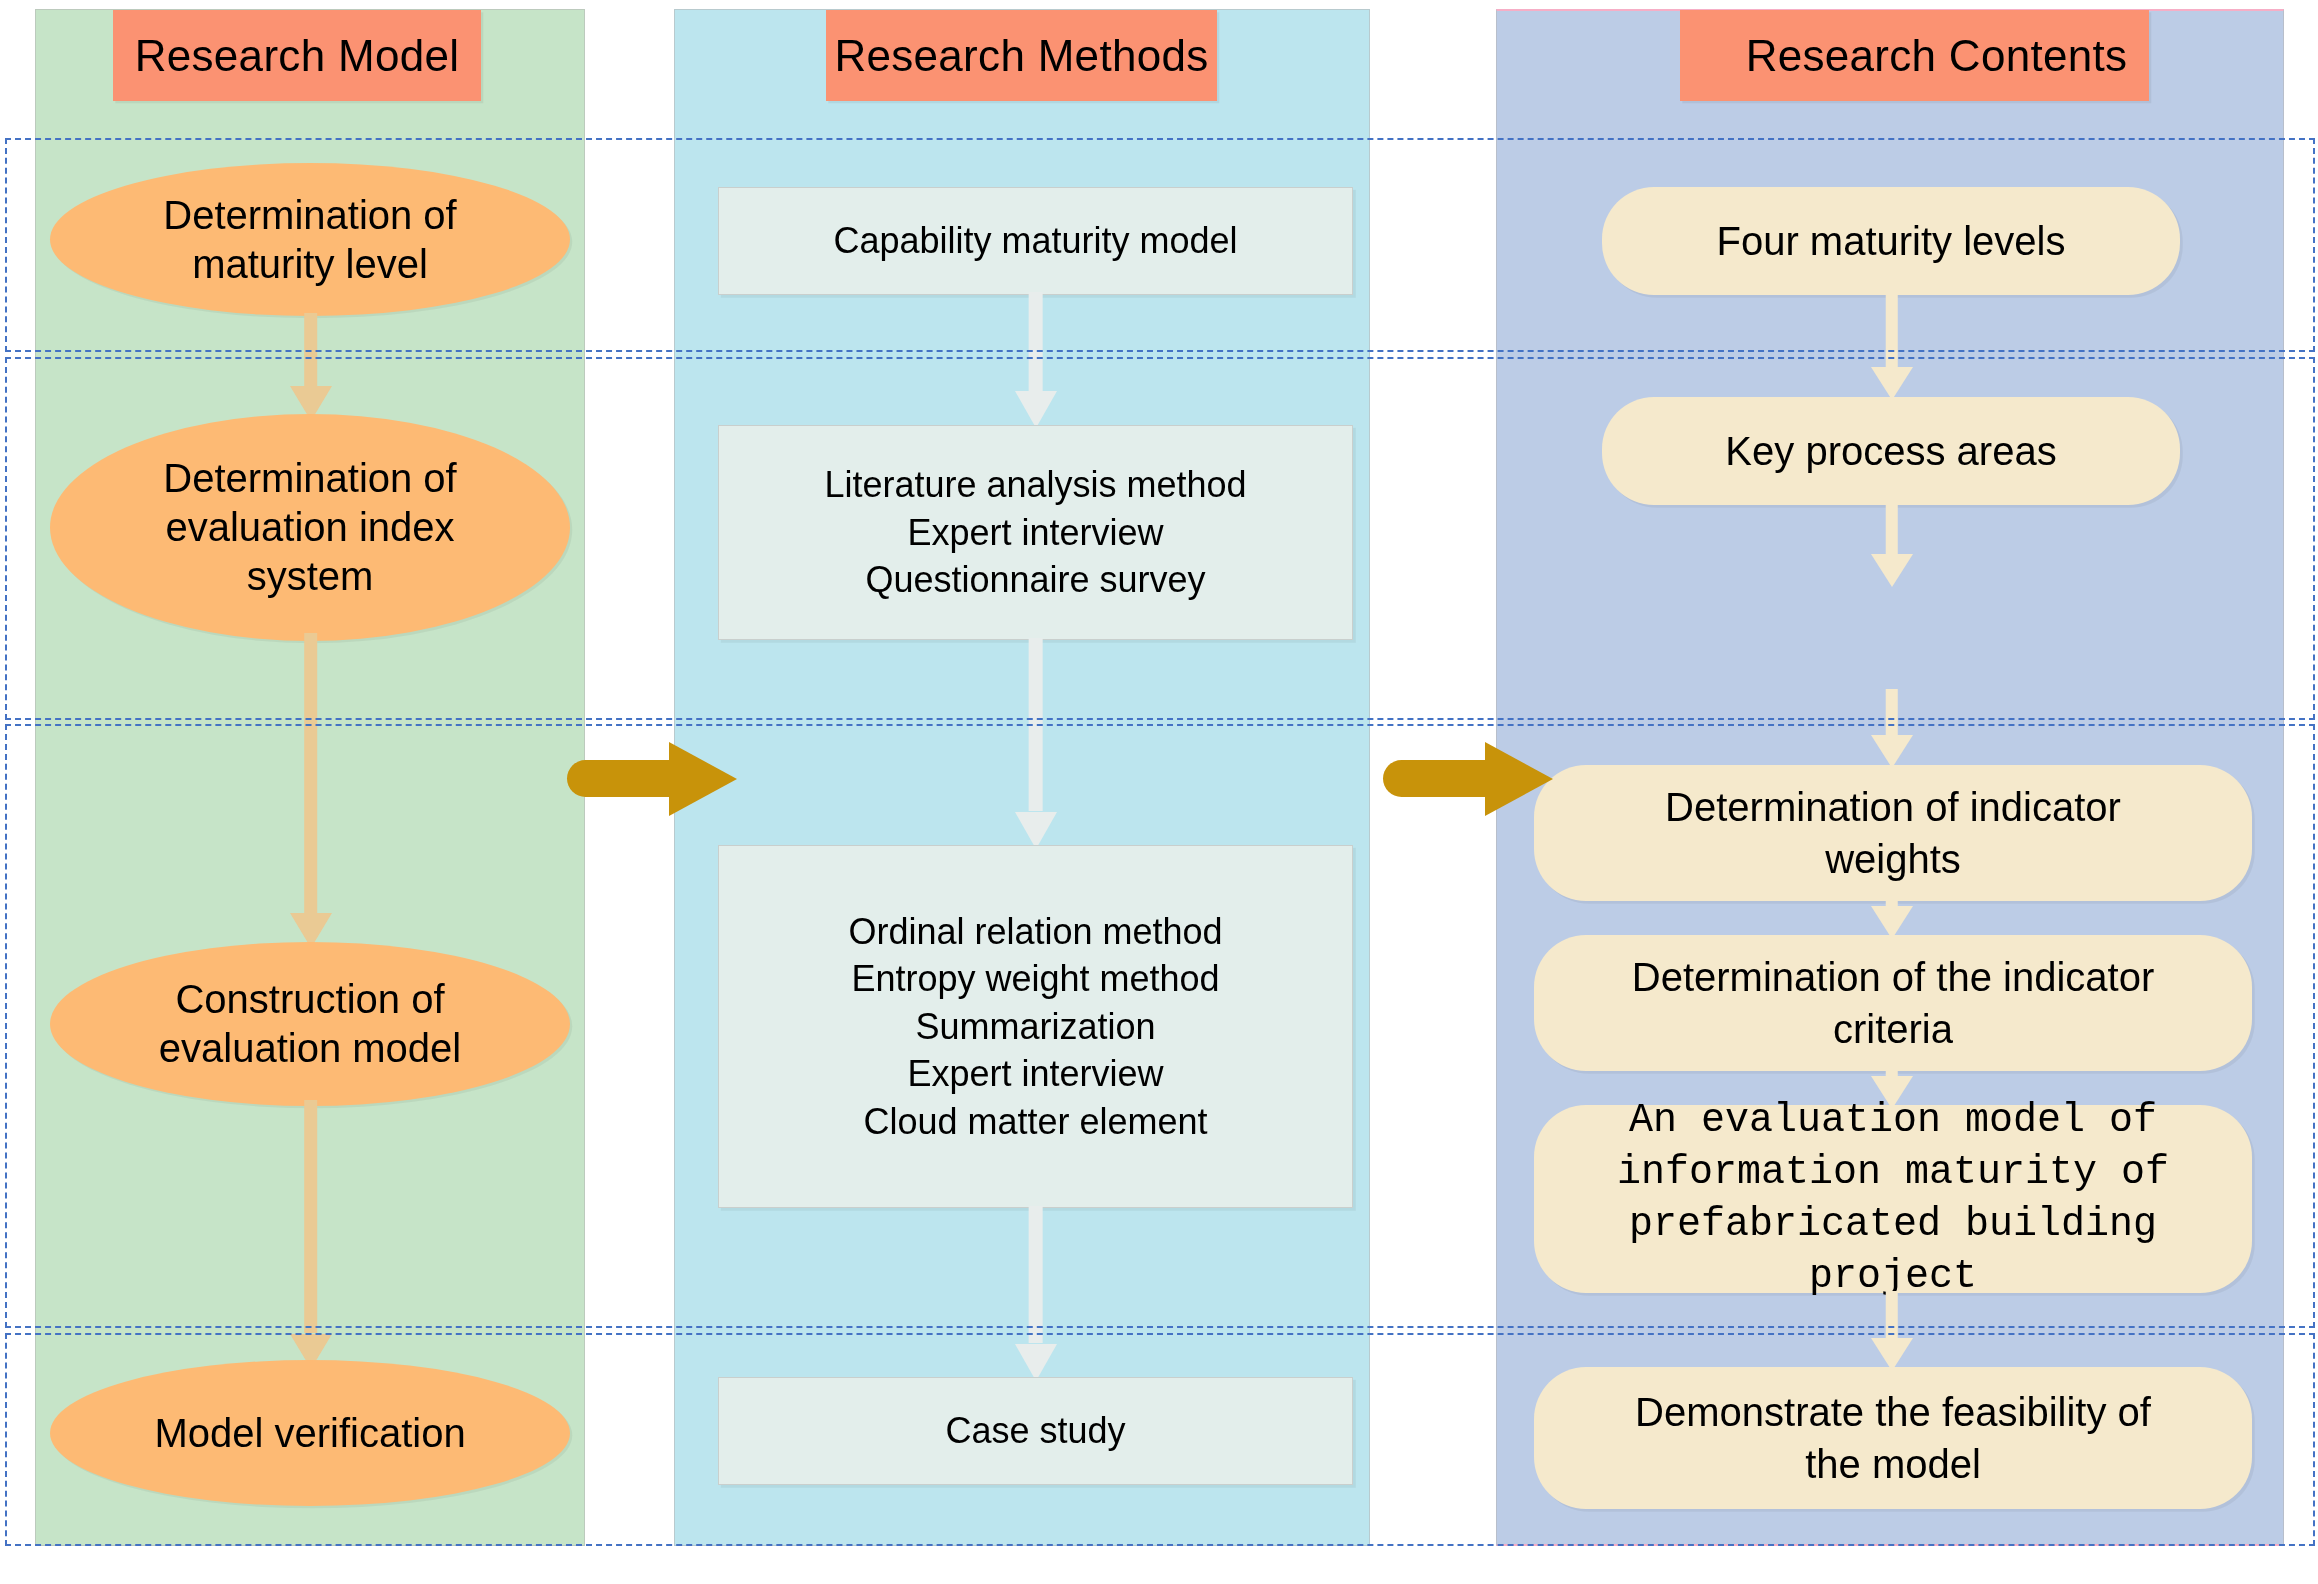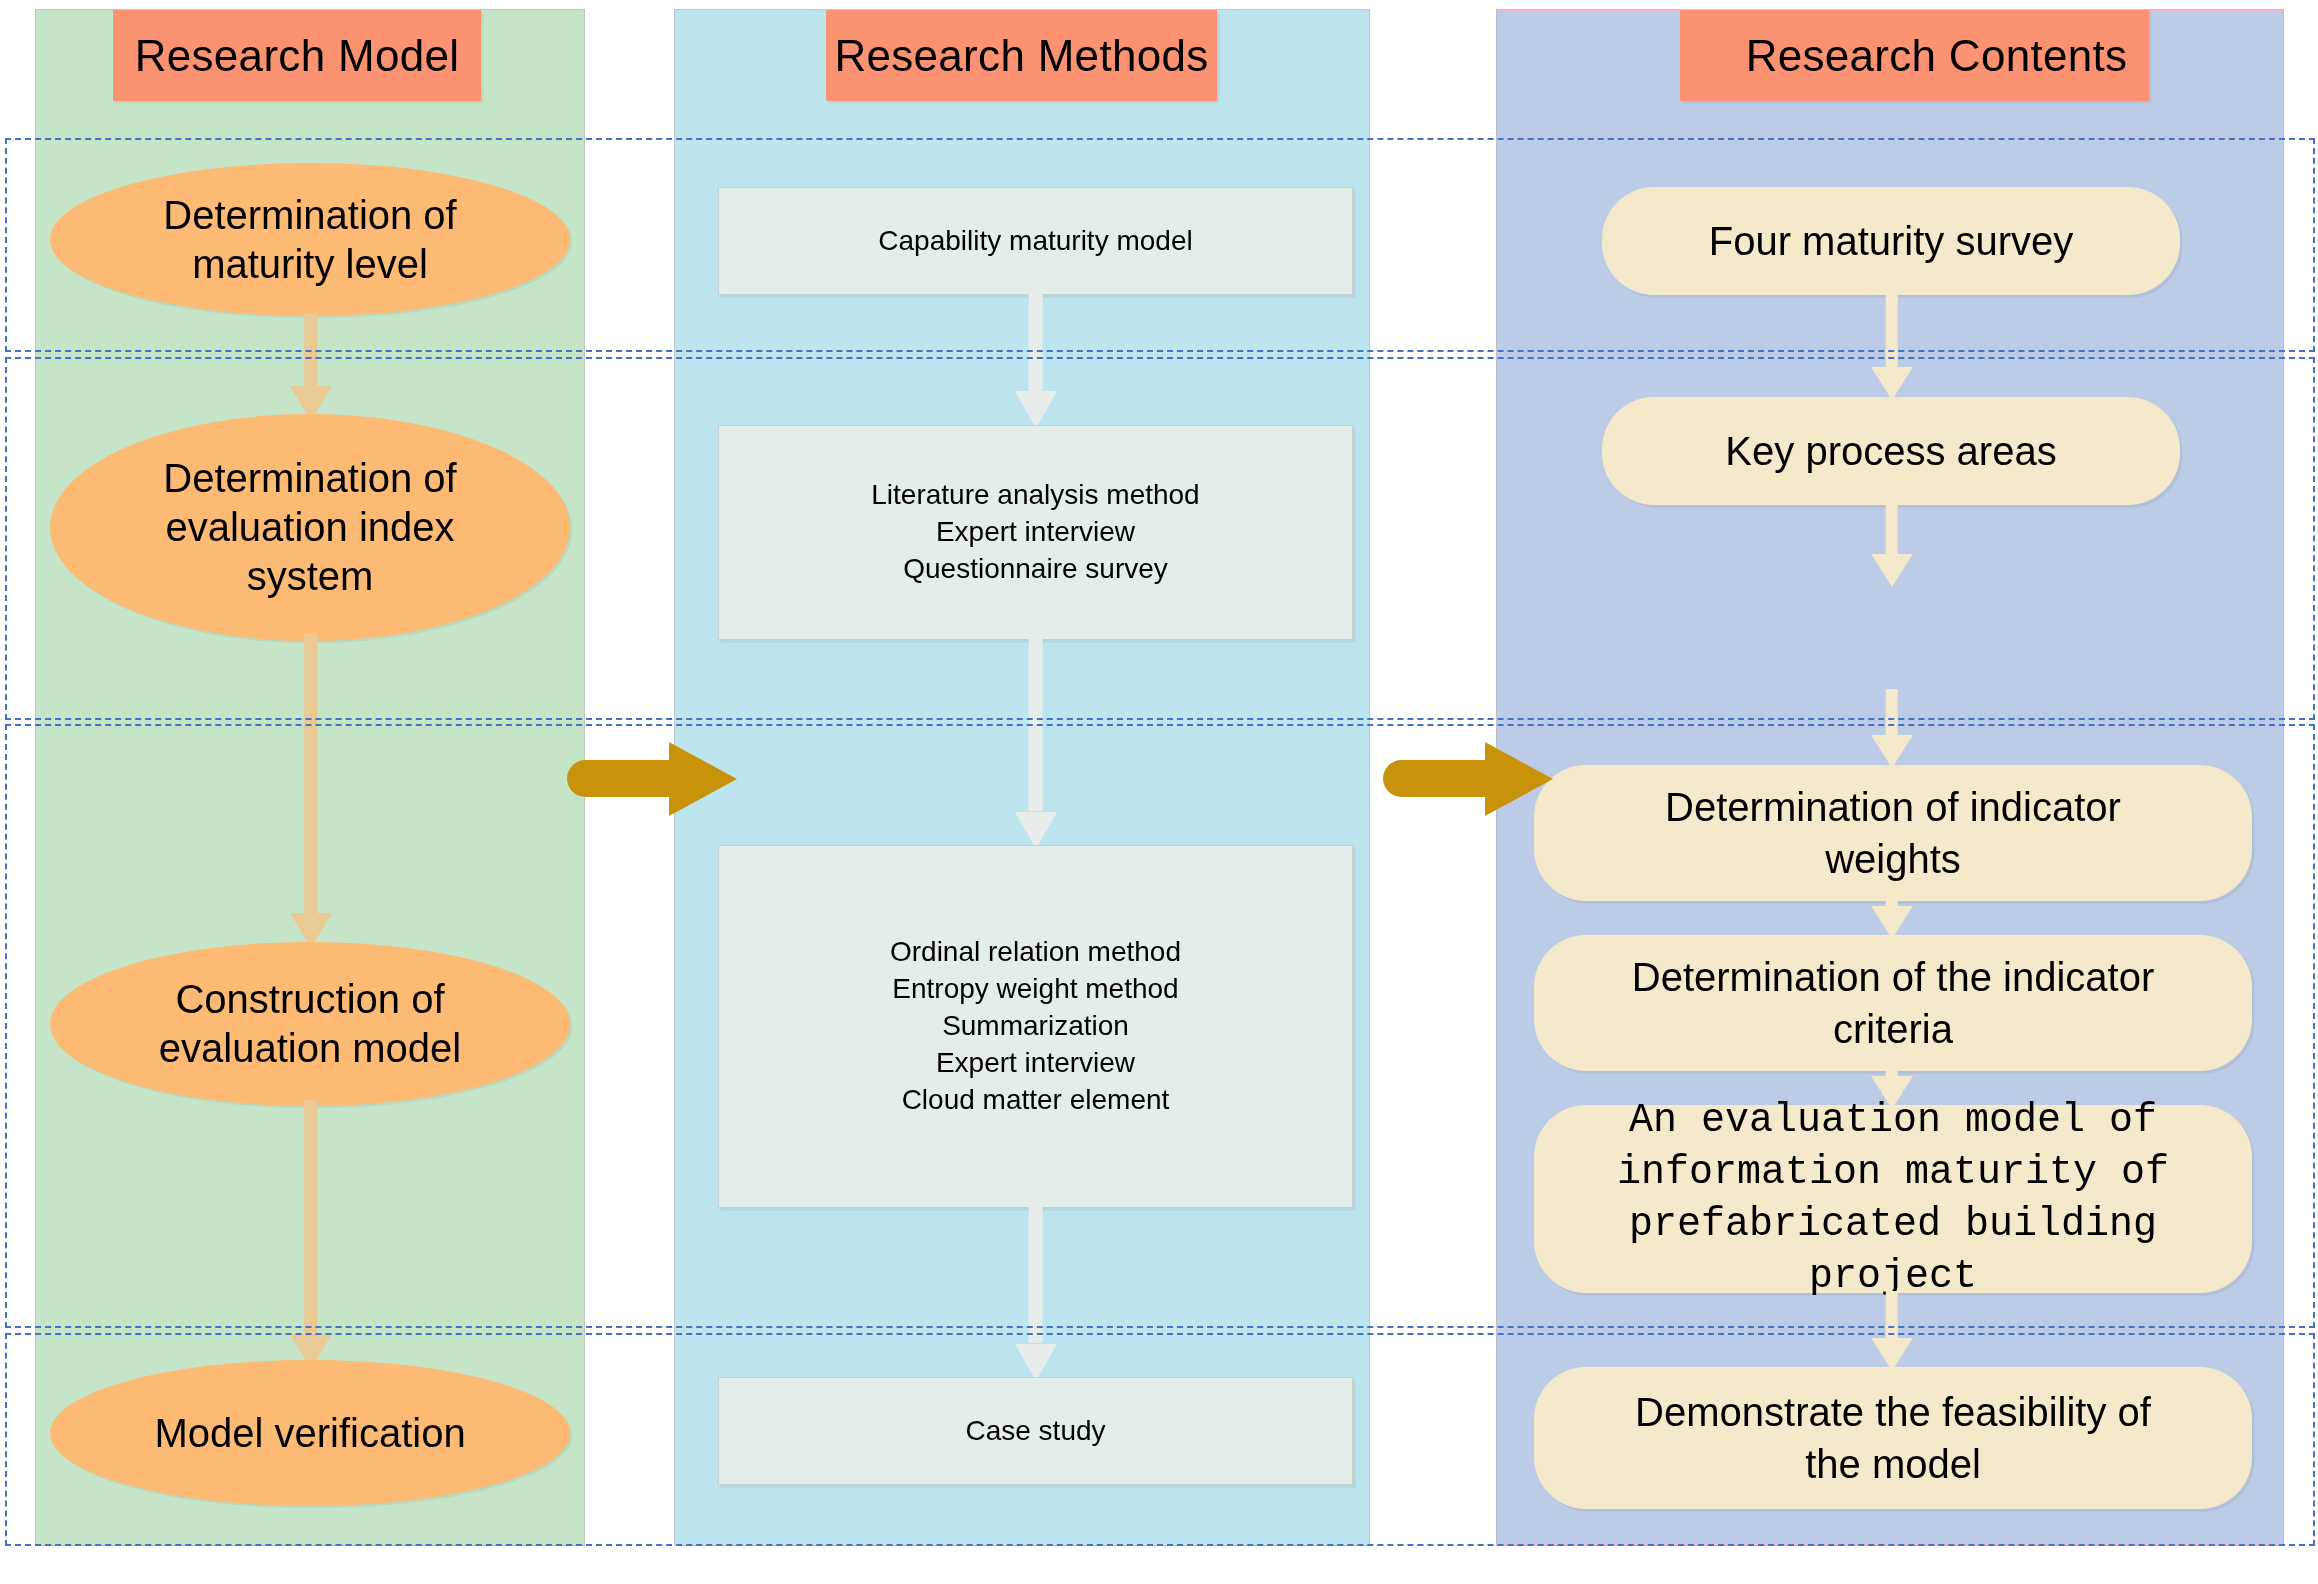--- a/index.html
+++ b/index.html
@@ -59,21 +59,21 @@
   .e1{ left:50px; top:163px;  width:520px; height:153px; }
   .e2{ left:50px; top:414px;  width:520px; height:227px; }
   .e3{ left:50px; top:942px; width:520px; height:164px; }
   .e4{ left:50px; top:1360px; width:520px; height:146px; }
 
   
   .rectbox{
     position:absolute;
     background:#E3EEEB;
     display:flex;align-items:center;justify-content:center;text-align:center;
-    color:#000;font-size:28px;line-height:1.32;
+    color:#000;font-size:36px;line-height:1.32;
     border:1.7px solid rgba(175,175,175,.5);
     box-sizing:border-box;
     box-shadow:2.8px 2.8px 0 rgba(0,0,0,.05);
   }
   .m1{ left:718px; top:187px;  width:635px; height:108px; }
   .m2{ left:718px; top:425px;  width:635px; height:215px; }
   .m3{ left:718px; top:845px; width:635px; height:363px; }
   .m4{ left:718px; top:1377px; width:635px; height:108px; }
 
   
@@ -192,21 +192,21 @@
   <div class="varrow a-white" style="left:1013px;top:1206px;width:45px;height:175px;">
     <div class="shaft" style="height:137px;"></div>
     <div class="head"></div>
   </div>
 
   <div class="rectbox m4">
     <span>Case study</span>
   </div>
 
   <div class="pill c1">
-    <span>Four maturity survey</span>
+    <span>Four maturity levels</span>
   </div>
   <div class="varrow a-cream" style="left:1869px;top:292px;width:45px;height:108px;">
     <div class="shaft" style="height:75px;"></div>
     <div class="head"></div>
   </div>
 
   <div class="pill c2">
     <span>Key process areas</span>
   </div>
   <div class="varrow a-cream" style="left:1869px;top:502px;width:45px;height:85px;">

